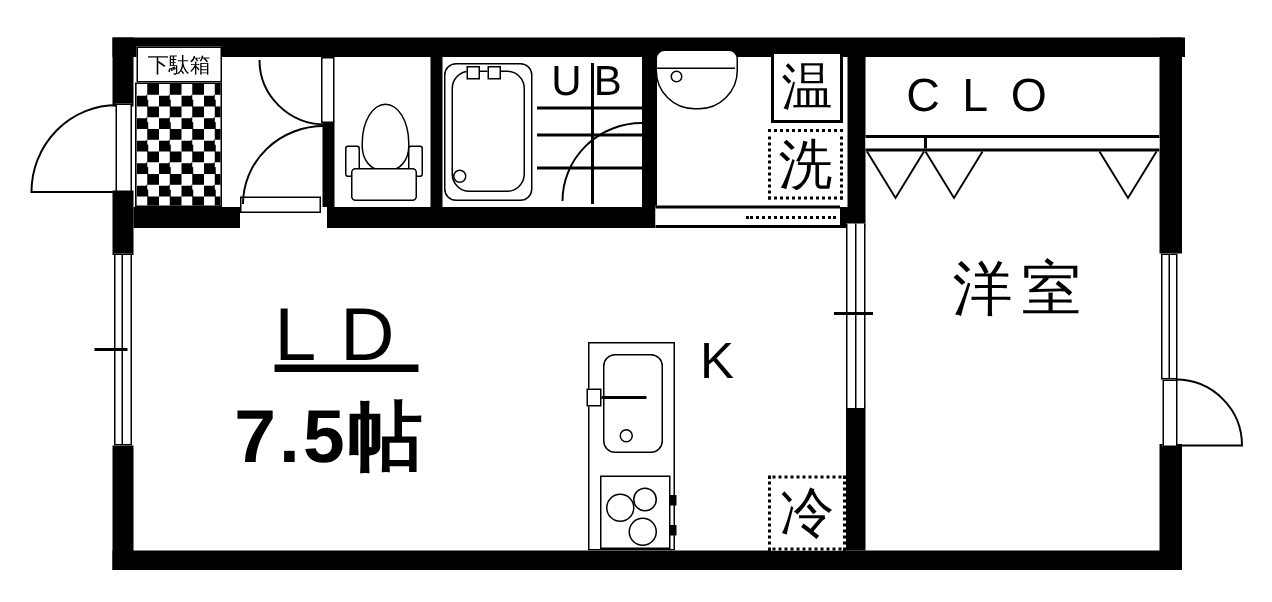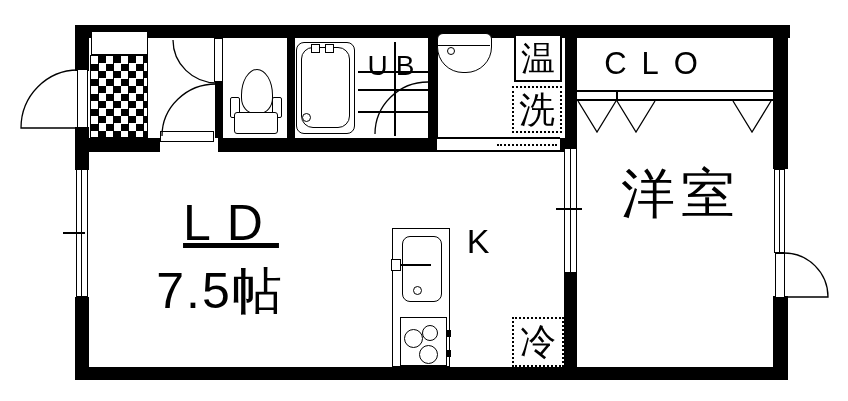--- a/index.html
+++ b/index.html
@@ -63,20 +63,21 @@
     <div class="abs" style="left:39px;top:0;width:1.5px;height:100%;background:#000;"></div>
   </div>
 
   <div class="leaf" style="left:77px;top:69px;width:11px;height:59px;"></div>
   <div class="leaf" style="left:160px;top:131px;width:54px;height:11px;"></div>
   <div class="leaf" style="left:214px;top:38px;width:9px;height:44px;"></div>
   <div class="leaf" style="left:775px;top:253px;width:10px;height:45px;"></div>
 
   <div class="checker" style="left:90px;top:55px;width:58px;height:83px;"></div>
   <div class="fix thin" style="left:91px;top:31px;width:57px;height:24px;z-index:4;"></div>
+  <div class="lbl" style="left:91px;top:31px;width:57px;height:24px;font-size:14px;z-index:6;">下駄箱</div>
 
   <div class="fix" style="left:241px;top:69px;width:32px;height:45px;border-radius:50% 50% 42% 42% / 58% 58% 36% 36%;"></div>
   <div class="fix thin" style="left:230px;top:97px;width:10px;height:21px;border-radius:2px;"></div>
   <div class="fix thin" style="left:272px;top:97px;width:10px;height:21px;border-radius:2px;"></div>
   <div class="fix" style="left:234px;top:112px;width:44px;height:22px;border-radius:3px;"></div>
 
   <div class="fix" style="left:296px;top:42px;width:59px;height:92px;border-radius:8px;"></div>
   <div class="fix thin" style="left:301px;top:47px;width:49px;height:81px;border-radius:12px;"></div>
   <div class="fix thin" style="left:311px;top:44px;width:9px;height:9px;"></div>
   <div class="fix thin" style="left:325px;top:44px;width:9px;height:9px;"></div>
@@ -113,23 +114,23 @@
     <g fill="none" stroke="#000" stroke-width="1.3">
       <path d="M78,70 A57,58 0 0 0 21,128 L78,128"></path>
       <path d="M162,136 A54,52 0 0 1 216,84"></path>
       <path d="M173,40 A44,43 0 0 0 217,83"></path>
       <path d="M375,134 A53,52 0 0 1 428,82"></path>
       <path d="M784,253 A44,44 0 0 1 828,297 L784,297"></path>
       <path d="M578,101 L597,132 L616,101 M617,101 L636,132 L655,101 M733,101 L752,132 L771,101"></path>
     </g>
   </svg>
 
-  <div class="lbl" style="left:348px;top:50px;width:78px;height:32px;font-size:28px;letter-spacing:8px;padding-left:8px;">UB</div>
+  <div class="lbl" style="left:348px;top:38px;width:78px;height:32px;font-size:28px;letter-spacing:8px;padding-left:8px;">UB</div>
   <div class="lbl" style="left:556px;top:44px;width:175px;height:38px;font-size:31px;letter-spacing:15px;padding-left:15px;">CLO</div>
 
   <div class="lbl" style="left:90px;top:192px;width:250px;height:62px;font-size:50px;letter-spacing:16px;padding-left:16px;text-decoration:underline;">LD</div>
-  <div class="lbl" style="left:90px;top:258px;width:260px;height:66px;font-size:50px;letter-spacing:2px;">7.5帖</div>
+  <div class="lbl" style="left:90px;top:258px;width:260px;height:66px;font-size:50px;letter-spacing:2px;font-weight:bold;">7.5帖</div>
 
   <div class="lbl" style="left:450px;top:222px;width:56px;height:38px;font-size:34px;">K</div>
 
-  <div class="lbl" style="left:577px;top:162px;width:196px;height:62px;font-size:54px;letter-spacing:6px;padding-left:6px;">洋室</div>
+  <div class="lbl" style="left:577px;top:162px;width:196px;height:62px;font-size:40px;letter-spacing:6px;padding-left:6px;">洋室</div>
 
 </div>
 
 </body></html>

